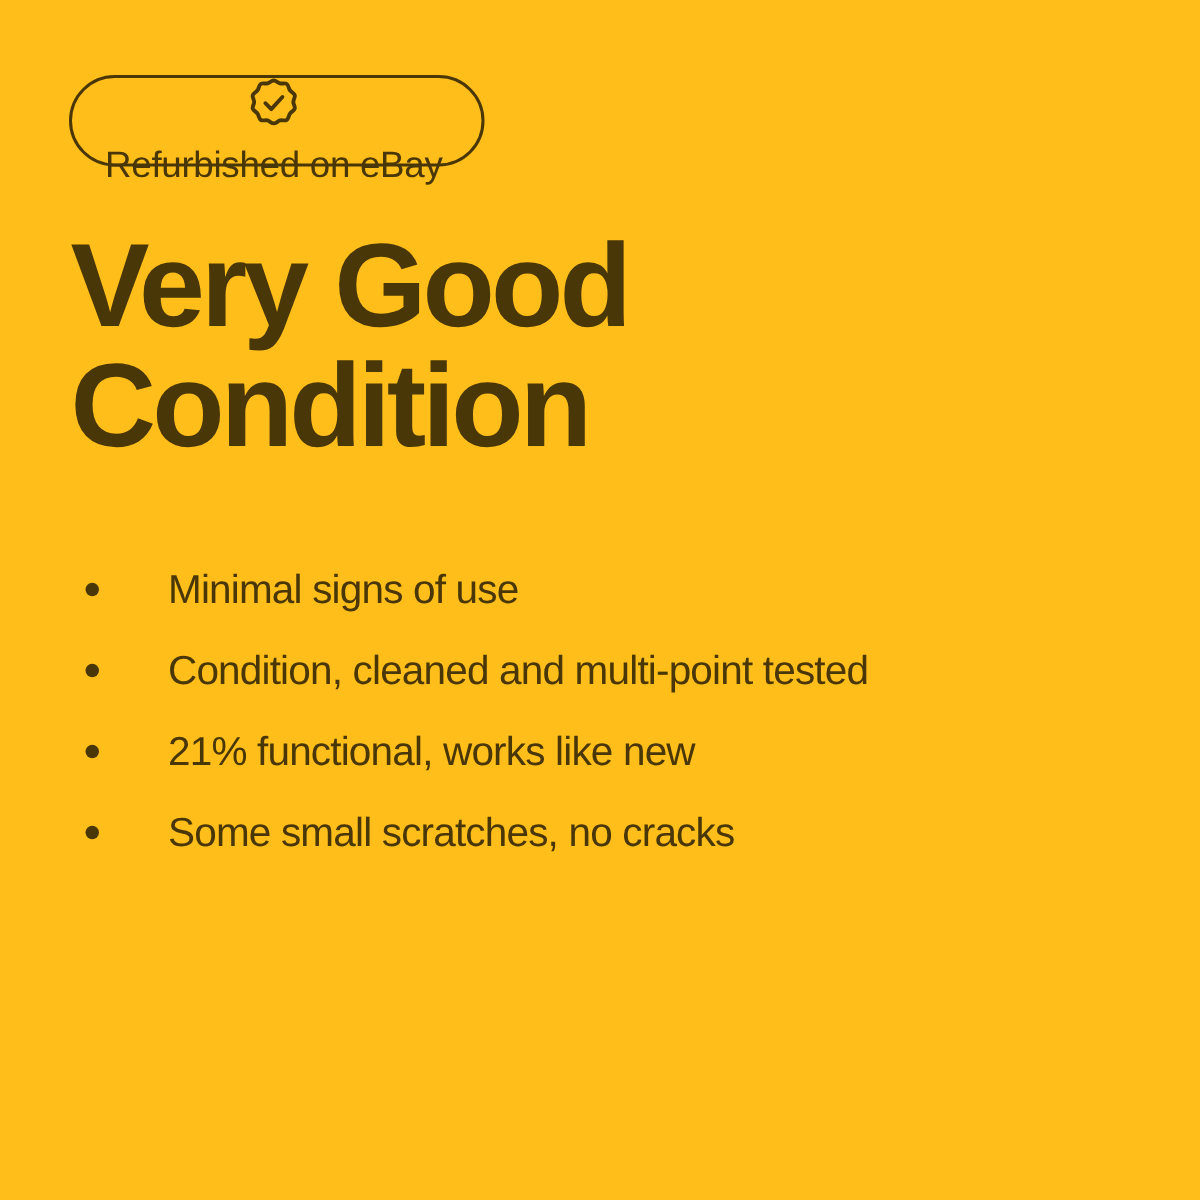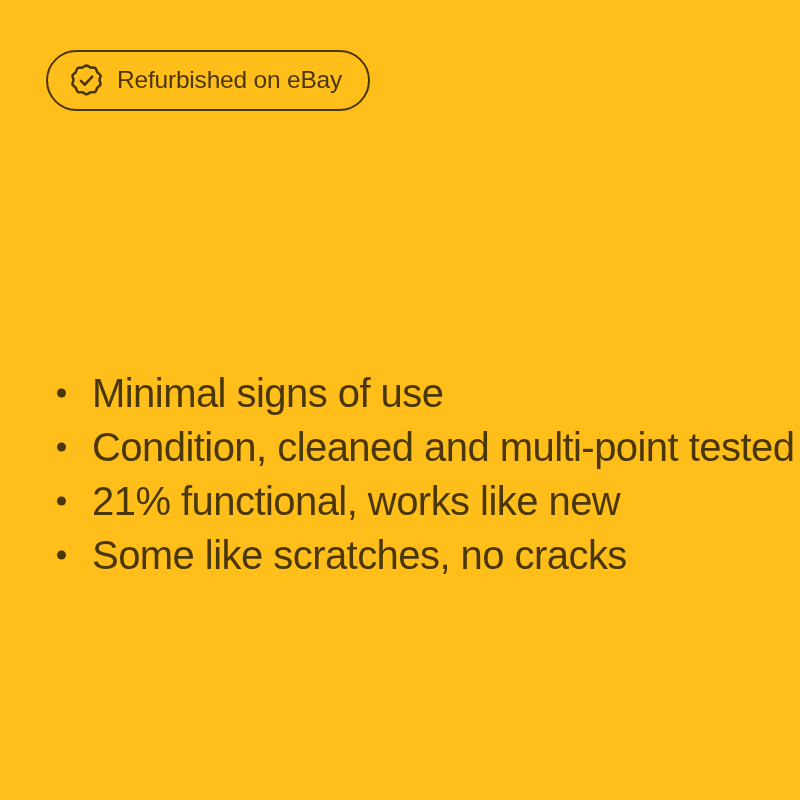--- a/index.html
+++ b/index.html
@@ -30,20 +30,21 @@
     top: 50px;
     height: 61px;
     box-sizing: border-box;
     display: inline-flex;
     align-items: center;
     gap: 14px;
     padding: 0 26px 0 22px;
     border: 2px solid #4A3708;
     border-radius: 999px;
     background: transparent;
+    flex-direction: column;
   }
 
   .rosette-icon {
     width: 33px;
     height: 33px;
     flex: 0 0 33px;
     display: block;
   }
   .rosette-icon svg {
     display: block;
@@ -94,26 +95,27 @@
     position: absolute;
     left: 5px;
     top: 50%;
     transform: translateY(-50%);
     width: 9px;
     height: 9px;
     border-radius: 50%;
     background: #4A3708;
   }
   .feature-text {
-    font-size: 40px;
+    font-size: 27px;
     line-height: 1;
     font-weight: 400;
     letter-spacing: -0.55px;
     color: #4A3708;
     white-space: nowrap;
+    margin-left: 20px;
   }
 </style>
 </head>
 <body>
 
 <div class="card">
 
   <div class="badge-pill">
     <span class="rosette-icon">
       <svg viewBox="0 0 32 32" xmlns="http://www.w3.org/2000/svg" aria-hidden="true">
@@ -137,33 +139,35 @@
                  c0.36 -1.35 2.28 -2.07 3.11 -3.21
                  c0.84 -1.15 0.87 -3.19 2.03 -4.03
                  c1.15 -0.83 3.03 -0.05 4.38 -0.41
                  C13.23 3.13 14.54 1.6 16 1.6 Z" fill="none" stroke="#4A3708" stroke-width="2.5" stroke-linejoin="round"></path>
         <path d="M10.6 16.3 L14.4 20.1 L21.6 12.3" fill="none" stroke="#4A3708" stroke-width="2.5" stroke-linecap="round" stroke-linejoin="round"></path>
       </svg>
     </span>
     <span class="badge-text">Refurbished on eBay</span>
   </div>
 
+  <h1 class="headline">Very Good
+Condition</h1>
 
   <ul class="feature-list">
     <li class="feature-item">
       <span class="feature-dot"></span>
       <span class="feature-text">Minimal signs of use</span>
     </li>
     <li class="feature-item">
       <span class="feature-dot"></span>
       <span class="feature-text">Condition, cleaned and multi-point tested</span>
     </li>
     <li class="feature-item">
       <span class="feature-dot"></span>
       <span class="feature-text">21% functional, works like new</span>
     </li>
     <li class="feature-item">
       <span class="feature-dot"></span>
-      <span class="feature-text">Some like scratches, no cracks</span>
+      <span class="feature-text">Some small scratches, no cracks</span>
     </li>
   </ul>
 
 </div>
 
 </body></html>

